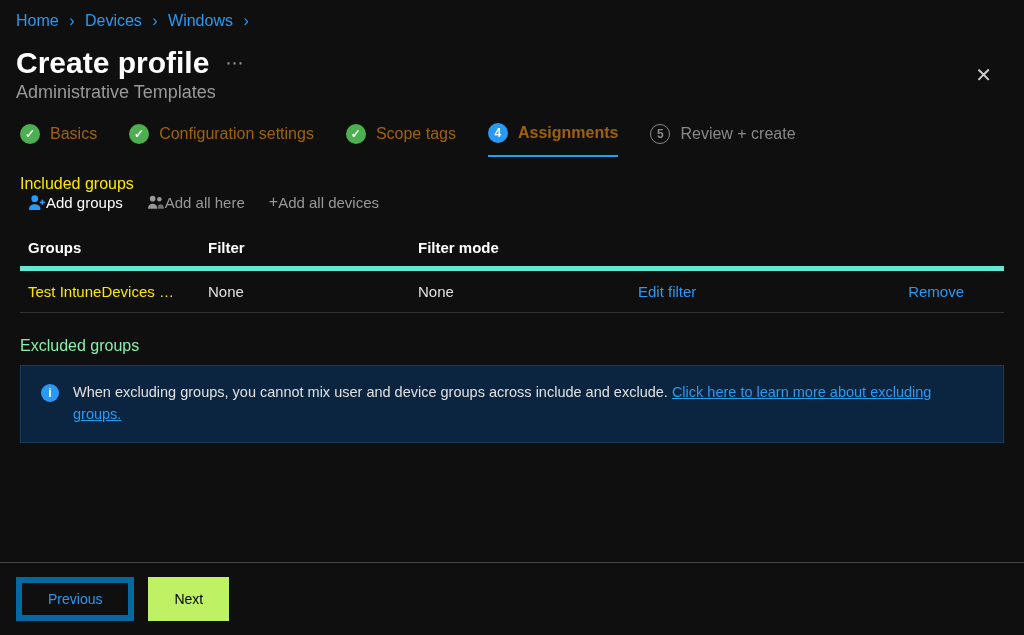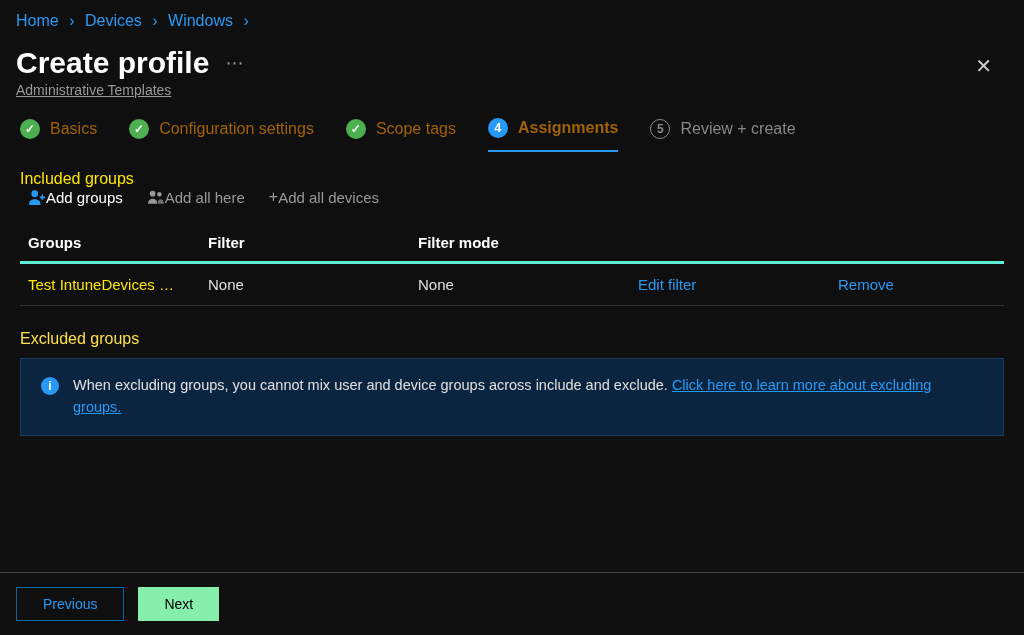--- a/index.html
+++ b/index.html
@@ -21,32 +21,32 @@
       text-decoration: none;
       cursor: pointer;
     }
     .breadcrumb .sep {
       color: #2899f5;
       margin: 0 6px;
     }
     .header {
       padding: 8px 16px 20px;
       display: flex;
-      align-items: flex-start;
+      align-items: center;
       justify-content: space-between;
     }
     .header-left { display: flex; flex-direction: column; }
     .title-row { display: flex; align-items: center; gap: 16px; }
     .title {
       font-size: 30px;
       font-weight: 600;
       color: #fff;
     }
     .more-icon { color: #999; font-size: 18px; cursor: pointer; }
-    .subtitle { color: #999; font-size: 14px; margin-top: 2px; text-decoration: underline; }
+    .subtitle { color: #999; font-size: 18px; margin-top: 2px; }
     .close-btn {
       color: #ccc;
       font-size: 20px;
       cursor: pointer;
       padding: 8px;
       margin-right: 8px;
     }
     .steps {
       display: flex;
       gap: 32px;
@@ -87,38 +87,38 @@
       font-weight: 600;
     }
     .num-icon.active { background: #2899f5; color: #fff; }
     .num-icon.disabled { border: 1px solid #888; color: #888; }
     .content { padding: 18px 20px 0; }
     .section-title {
       color: #ffe600;
       font-size: 16px;
       margin-bottom: 0;
     }
-    .section-title.normal { color: #fde047; font-weight: 400; margin-top: 24px; }
+    .section-title.normal { color: #86efac; font-weight: 400; margin-top: 24px; }
     .actions { display: flex; gap: 24px; margin-bottom: 18px; padding-left: 8px; }
     .action {
       display: flex;
       align-items: center;
       cursor: pointer;
       font-size: 15px;
     }
     .action.primary { color: #fff; }
     .action.secondary { color: #999; }
     .action-icon { font-size: 16px; }
     .table { width: 100%; border-collapse: collapse; }
     .table th {
       text-align: left;
       font-weight: 600;
       color: #fff;
       padding: 10px 8px;
-      border-bottom: 3px solid #5eead4;
+      border-bottom: 5px solid #5eead4;
       font-size: 15px;
     }
     .table td {
       padding: 12px 8px;
       border-bottom: 1px solid #333;
       font-size: 15px;
     }
     .group-name { color: #ffe600; }
     .link { color: #2899f5; cursor: pointer; }
     .info-box {
@@ -158,25 +158,25 @@
       background: #0f0f0f;
     }
     .btn {
       padding: 8px 26px;
       font-size: 14px;
       cursor: pointer;
       border: none;
     }
     .btn.prev {
       background: transparent;
-      border: 1px solid #0369a1;
+      border: 6px solid #0369a1;
       color: #2899f5;
     }
     .btn.next {
-      background: #86efac;
+      background: #bef264;
       color: #000;
     }
     svg { display: block; }
   </style>
 </head>
 <body>
 
 <div class="breadcrumb">
   <a>Home</a>
   <span class="sep">›</span>
@@ -260,21 +260,21 @@
         <th style="width:200px"></th>
         <th></th>
       </tr>
     </thead>
     <tbody>
       <tr>
         <td class="group-name">Test IntuneDevices …</td>
         <td>None</td>
         <td>None</td>
         <td class="link">Edit filter</td>
-        <td class="link" style="padding-right:40px">Remove</td>
+        <td class="link" style="text-align:right; padding-right:40px">Remove</td>
       </tr>
     </tbody>
   </table>
 
   <div class="section-title normal">Excluded groups</div>
 
   <div class="info-box">
     <div class="info-icon">i</div>
     <div class="info-text">
       <span>When excluding groups, you cannot mix user and device groups across include and exclude. </span><span class="info-link">Click here to learn more about excluding groups.</span>

